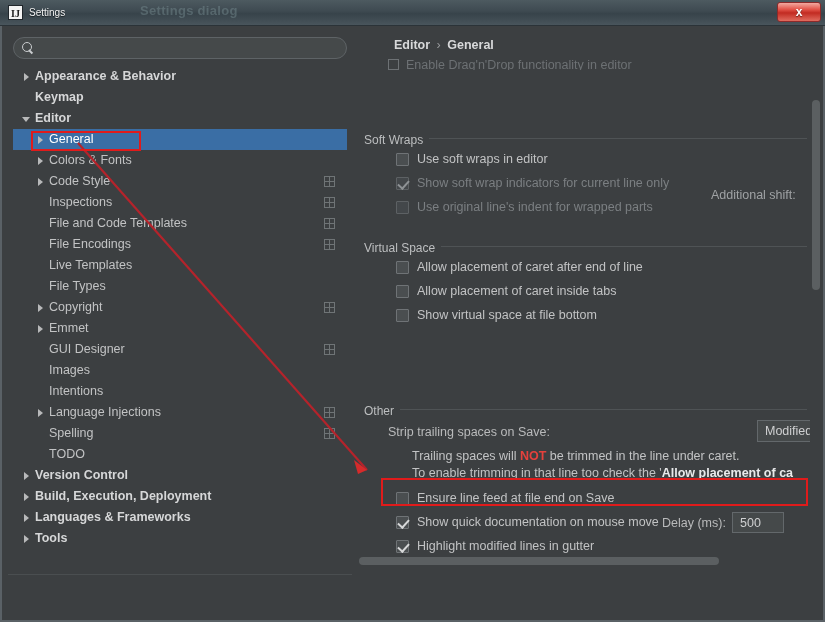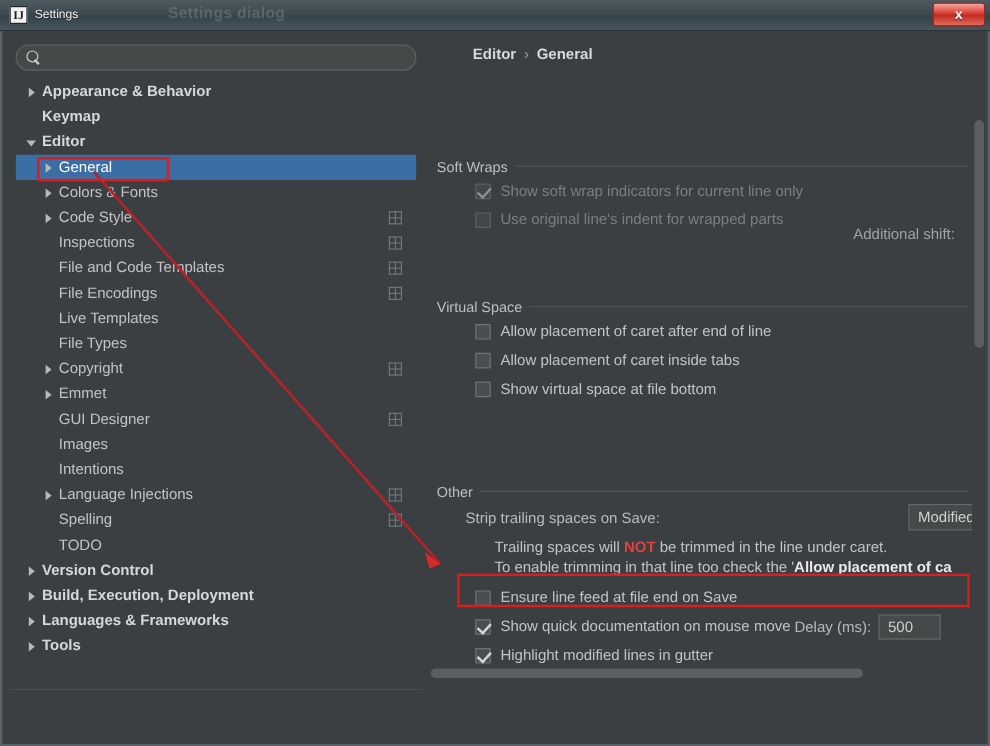--- a/index.html
+++ b/index.html
@@ -441,39 +441,46 @@
 
     <div class="right-pane">
       <div class="breadcrumb">
         <span>Editor</span>
         <span class="sep">›</span>
         <span>General</span>
       </div>
 
       <div class="content">
 
+        <div class="partial-row">
+          <span class="cb"></span><span>Enable Drag'n'Drop functionality in editor</span>
+        </div>
 
         <div class="group" style="top:56px;">
           <div class="group-head">
             <div class="group-line"></div>
             <span class="group-title">Soft Wraps</span>
           </div>
+          <div class="chk-row">
+            <span class="cbox"></span>
+            <span>Use soft wraps in editor</span>
+          </div>
           <div class="chk-row disabled">
             <span class="cbox disabled checked dim"></span>
             <span>Show soft wrap indicators for current line only</span>
           </div>
           <div class="chk-row disabled">
             <span class="cbox disabled"></span>
             <span>Use original line's indent for wrapped parts</span>
           </div>
         </div>
 
         <span class="side-label" style="left:353px; top:130px; color:#9fa2a4;">Additional shift:</span>
 
-        <div class="group" style="top:173px;">
+        <div class="group" style="top:164px;">
           <div class="group-head">
             <div class="group-line"></div>
             <span class="group-title">Virtual Space</span>
           </div>
           <div class="chk-row">
             <span class="cbox"></span>
             <span>Allow placement of caret after end of line</span>
           </div>
           <div class="chk-row">
             <span class="cbox"></span>

